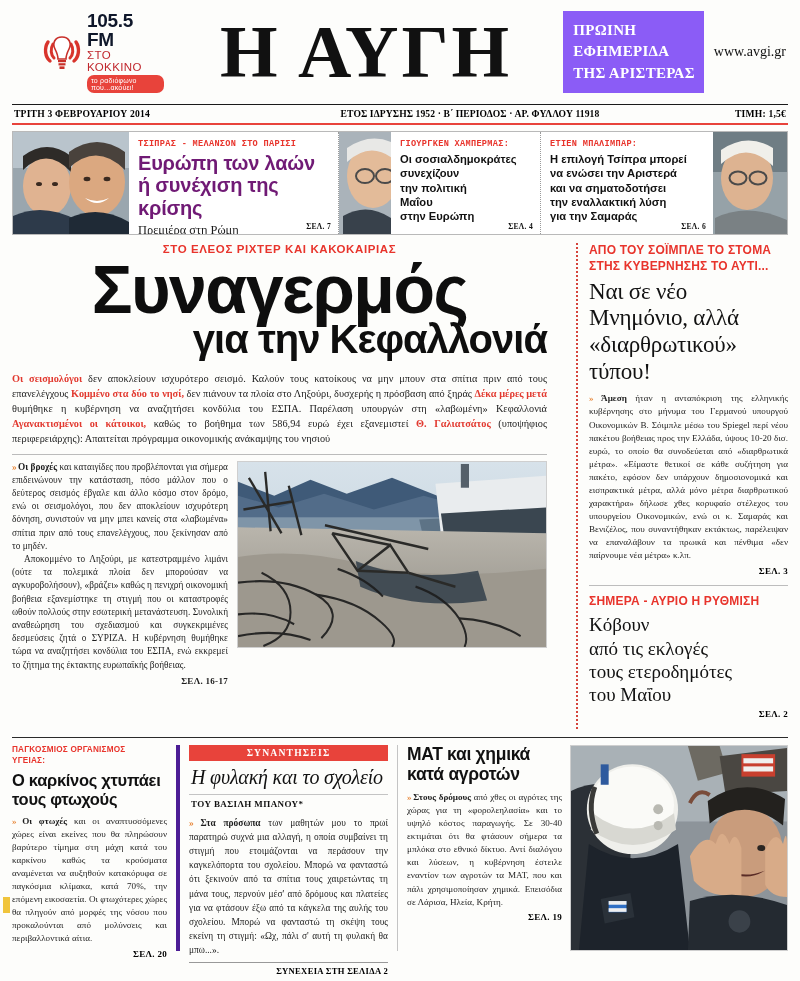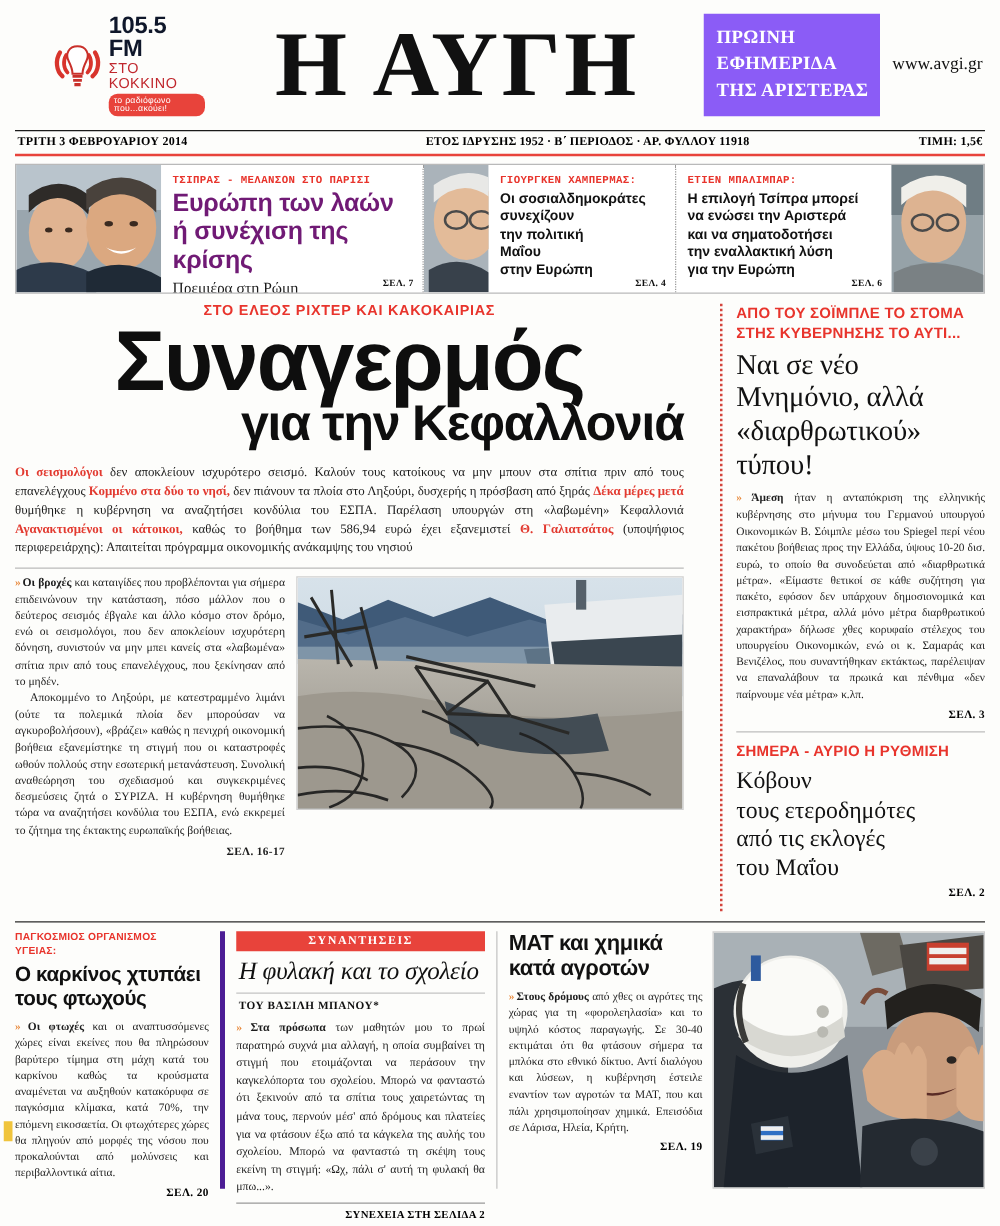--- a/index.html
+++ b/index.html
@@ -415,21 +415,21 @@
       <div class="t-page">ΣΕΛ. 4</div>
     </div>
 
     <div class="teaser-body tz-3">
       <div class="t-kicker">ΕΤΙΕΝ ΜΠΑΛΙΜΠΑΡ:</div>
       <div class="t-head-sm">
         <div>Η επιλογή Τσίπρα μπορεί</div>
         <div>να ενώσει την Αριστερά</div>
         <div>και να σηματοδοτήσει</div>
         <div>την εναλλακτική λύση</div>
-        <div>για την Ευρώπη</div>
+        <div>για την Σαμαράς</div>
       </div>
       <div class="t-page">ΣΕΛ. 6</div>
     </div>
     <div class="teaser-photo t-photo-3">
       <svg width="74" height="102" viewBox="0 0 74 102" preserveAspectRatio="none">
         <rect width="74" height="102" fill="#96a2a8"></rect>
         <rect width="74" height="40" fill="#6f7d84"></rect>
         <ellipse cx="34" cy="46" rx="26" ry="32" fill="#ddb391"></ellipse>
         <path d="M8 32 Q34 8 60 34 L60 16 Q34 0 8 18 Z" fill="#f0efea"></path>
         <ellipse cx="25" cy="46" rx="8.5" ry="6.5" fill="none" stroke="#4a4a4a" stroke-width="2"></ellipse>
@@ -529,22 +529,22 @@
         </div>
         <div class="seal">ΣΕΛ. 3</div>
       </div>
 
       <div class="s-rule"></div>
 
       <div>
         <div class="s-kicker">ΣΗΜΕΡΑ - ΑΥΡΙΟ Η ΡΥΘΜΙΣΗ</div>
         <div class="s-head2">
           <div>Κόβουν</div>
+          <div>από τις εκλογές</div>
           <div>τους ετεροδημότες</div>
-          <div>από τις εκλογές</div>
           <div>του Μαΐου</div>
         </div>
         <div class="seal">ΣΕΛ. 2</div>
       </div>
     </div>
   </div>
 
   <div class="bottom-rule"></div>
   <div class="bottom">
 

